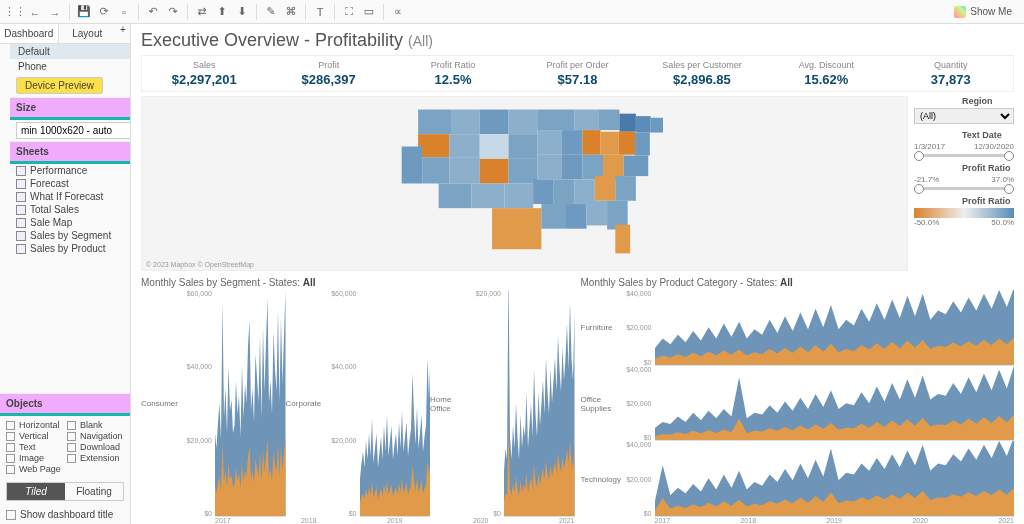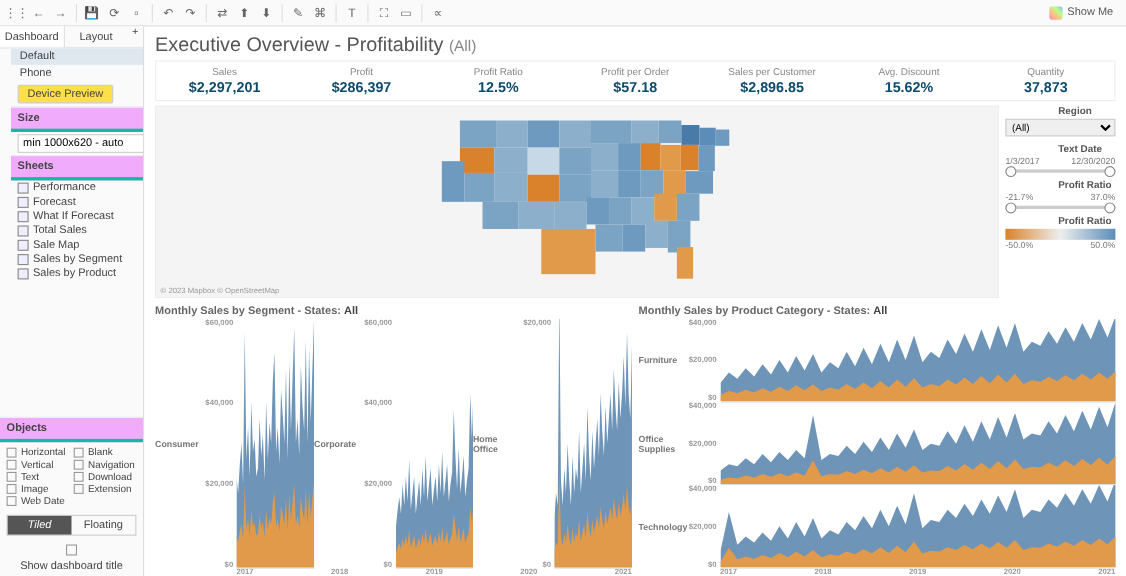--- a/index.html
+++ b/index.html
@@ -26,21 +26,21 @@
 .side-head { font-weight: bold; padding: 4px 6px; border-bottom: 3px solid #14b8a6; border-top: 1px solid #eee; background:#f0abfc; }
 .side-input { width: 118px; margin: 2px 6px; border: 1px solid #ccc; padding: 2px 4px; font-size: 10px; background:#fff; }
 .sheet-row { display: flex; align-items: center; padding: 1px 6px; gap: 4px; cursor: pointer; }
 .sheet-ico { width: 10px; height: 10px; border: 1px solid #888; background: #eef; flex-shrink: 0; }
 .obj-grid { display: grid; grid-template-columns: 1fr 1fr; gap: 1px 4px; padding: 4px 6px; }
 .obj-item { display: flex; align-items: center; gap: 4px; cursor: pointer; font-size: 9px; }
 .obj-ico { width: 9px; height: 9px; border: 1px solid #999; }
 .tf-row { display: flex; margin: 4px 6px; border: 1px solid #ccc; }
 .tf-btn { flex:1; text-align:center; padding:3px; cursor:pointer; font-size:10px;}
 .tf-btn.active { background:#555; color:#fff;font-style:italic; }
-.chk-row { display:flex; align-items:center; gap:4px; padding:4px 6px;flex-direction:column; }
+.chk-row { display:flex; align-items:center; gap:4px; padding:4px 6px; }
 .chk { width:10px; height:10px; border:1px solid #999; }
 
 .sidebar-scroll { flex:1; overflow:hidden;margin-left:10px; }
 
 
 .dash { flex: 1; padding: 6px 10px 0 10px; overflow: hidden; display:flex; flex-direction:column;}
 .title { font-size: 18px; font-weight: 300; color: #555; margin-bottom: 4px; }
 .title .sub { font-size: 14px; color:#888; }
 
 .kpis { display: flex; border: 1px solid #eee; }
@@ -56,21 +56,21 @@
 .flt-head { font-weight:bold; margin-bottom:2px; color:#555;padding-left:48px;}
 .flt-sel { width:100%; border:1px solid #ccc; font-size:9px; padding:1px;}
 .flt-range { display:flex; justify-content:space-between; color:#777; font-size:8px;}
 .flt-slider { width:100%; height:3px; background:#ccc; margin:3px 0; position:relative;}
 .flt-slider::before,.flt-slider::after{content:"";position:absolute;top:-3px;width:8px;height:8px;background:#fff;border:1px solid #888;border-radius:50%;}
 .flt-slider::before{left:0;} .flt-slider::after{right:0;}
 .flt-block{margin-bottom:6px;}
 .legend-bar{height:10px;background:linear-gradient(90deg,#d9822b,#eee,#5b8db8);}
 
 .charts-row { display:flex; gap:6px; margin-top:6px; flex:1; min-height:0;}
-.chart-col { flex:1; display:flex; flex-direction:column; min-height:0;font-weight:bold;}
+.chart-col { flex:1; display:flex; flex-direction:column; min-height:0;}
 .col-title { font-size:10px; color:#666; margin-bottom:2px;}
 .col-title b{color:#444;}
 .spark-row { display:flex; align-items:stretch; flex:1; min-height:0;}
 .spark-label { width:44px; font-size:8px; color:#777; display:flex; align-items:center; padding-right:2px;}
 .spark-yaxis { width:30px; text-align:right; font-size:7px; color:#999; display:flex; flex-direction:column; justify-content:space-between; padding-right:3px;}
 .spark-chart { flex:1; position:relative; border-bottom:1px solid #ddd;}
 .spark-xaxis { display:flex; justify-content:space-between; font-size:7px; color:#999; padding-left:74px;}
 
 svg.map-svg{width:100%;height:100%;}
 svg.spark-svg{position:absolute;top:0;left:0;width:100%;height:100%;}
@@ -185,21 +185,21 @@
         <div class="obj-item">
           <span class="obj-ico"></span>
           <span>Image</span>
         </div>
         <div class="obj-item">
           <span class="obj-ico"></span>
           <span>Extension</span>
         </div>
         <div class="obj-item">
           <span class="obj-ico"></span>
-          <span>Web Date</span>
+          <span>Web Page</span>
         </div>
       </div>
     <div class="tf-row">
       <div class="tf-btn active">Tiled</div>
       <div class="tf-btn">Floating</div>
     </div>
     <div class="chk-row">
         <span class="chk"></span>
         <span>Show dashboard title</span>
       </div>

